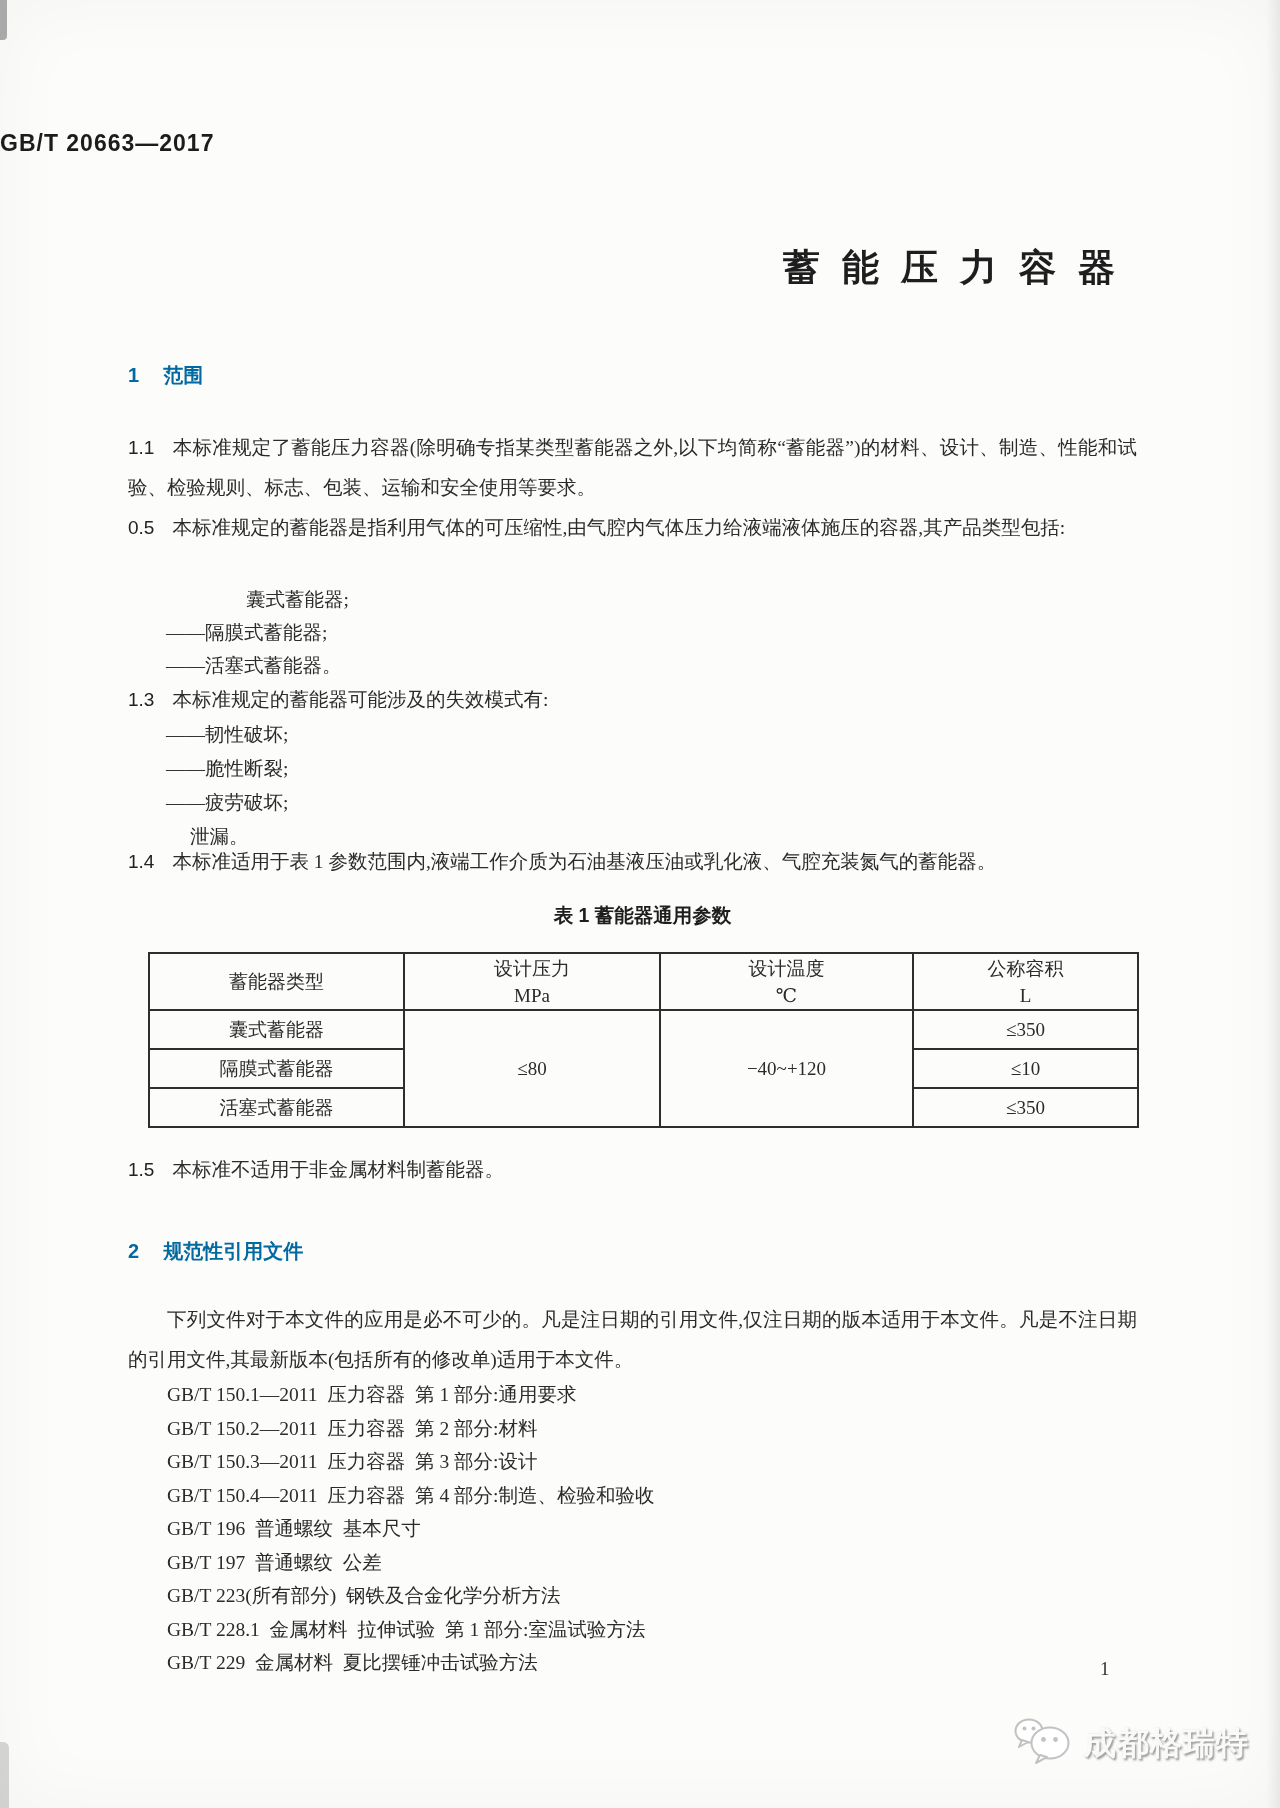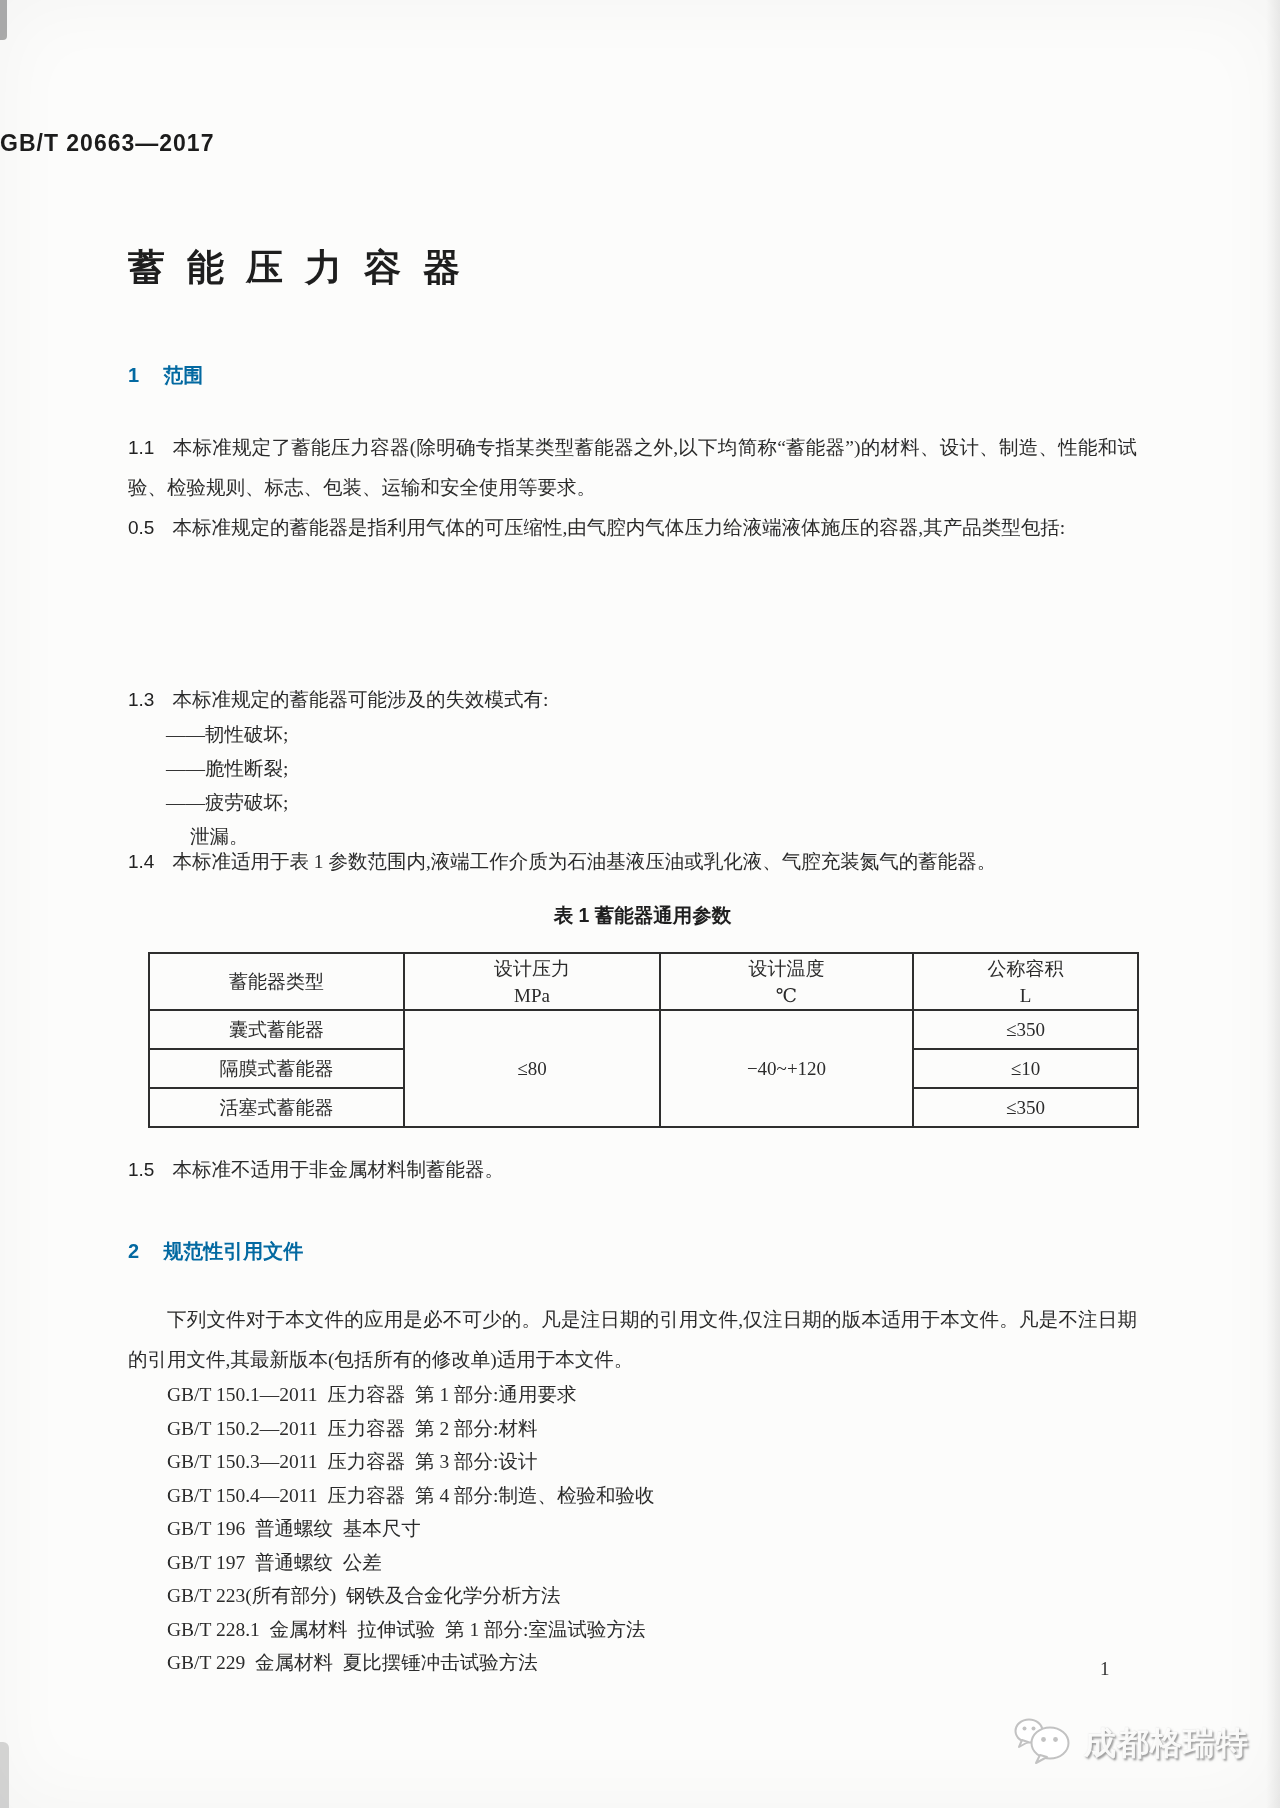--- a/index.html
+++ b/index.html
@@ -19,21 +19,21 @@
   .edge-right { position:absolute; right:0; top:0; width:14px; height:1808px; background:linear-gradient(to left, rgba(120,120,120,.12), rgba(120,120,120,0)); }
 
   .header-code {
     position:absolute; top:130px; left:0; width:1137px;
     text-align:left;
     font-family:"Liberation Sans","DejaVu Sans",sans-serif;
     font-weight:700; font-size:23px; letter-spacing:1px; color:#1c1c1c;
   }
   .doc-title {
     position:absolute; top:243px; left:128px; width:1009px;
-    text-align:left;
+    text-align:right;
     font-family:"Liberation Sans","DejaVu Sans",sans-serif;
     font-weight:700; font-size:37px; letter-spacing:22px; color:#1e1e1e;
     white-space:nowrap;
   }
   .sec-heading {
     position:absolute; left:128px;
     font-family:"Liberation Sans","DejaVu Sans",sans-serif;
     font-weight:700; font-size:20px; color:#0369a1;
   }
   .sec-heading .sec-num { margin-right:24px; }
@@ -134,20 +134,25 @@
   </div>
 
   <p class="para" id="para-1-1">
     <span class="cnum">1.1</span><span>本标准规定了蓄能压力容器(除明确专指某类型蓄能器之外,以下均简称“蓄能器”)的材料、设计、制造、性能和试验、检验规则、标志、包装、运输和安全使用等要求。</span>
   </p>
 
   <p class="para" id="para-1-2">
     <span class="cnum">0.5</span><span>本标准规定的蓄能器是指利用气体的可压缩性,由气腔内气体压力给液端液体施压的容器,其产品类型包括:</span>
   </p>
 
+  <ul class="doc-list" id="list-types">
+    <li class="indent-a">囊式蓄能器;</li>
+    <li class="indent-b">——隔膜式蓄能器;</li>
+    <li class="indent-b">——活塞式蓄能器。</li>
+  </ul>
 
   <p class="para" id="para-1-3">
     <span class="cnum">1.3</span><span>本标准规定的蓄能器可能涉及的失效模式有:</span>
   </p>
 
   <ul class="doc-list" id="list-failures">
     <li class="indent-b">——韧性破坏;</li>
     <li class="indent-b">——脆性断裂;</li>
     <li class="indent-b">——疲劳破坏;</li>
     <li class="indent-c">泄漏。</li>

